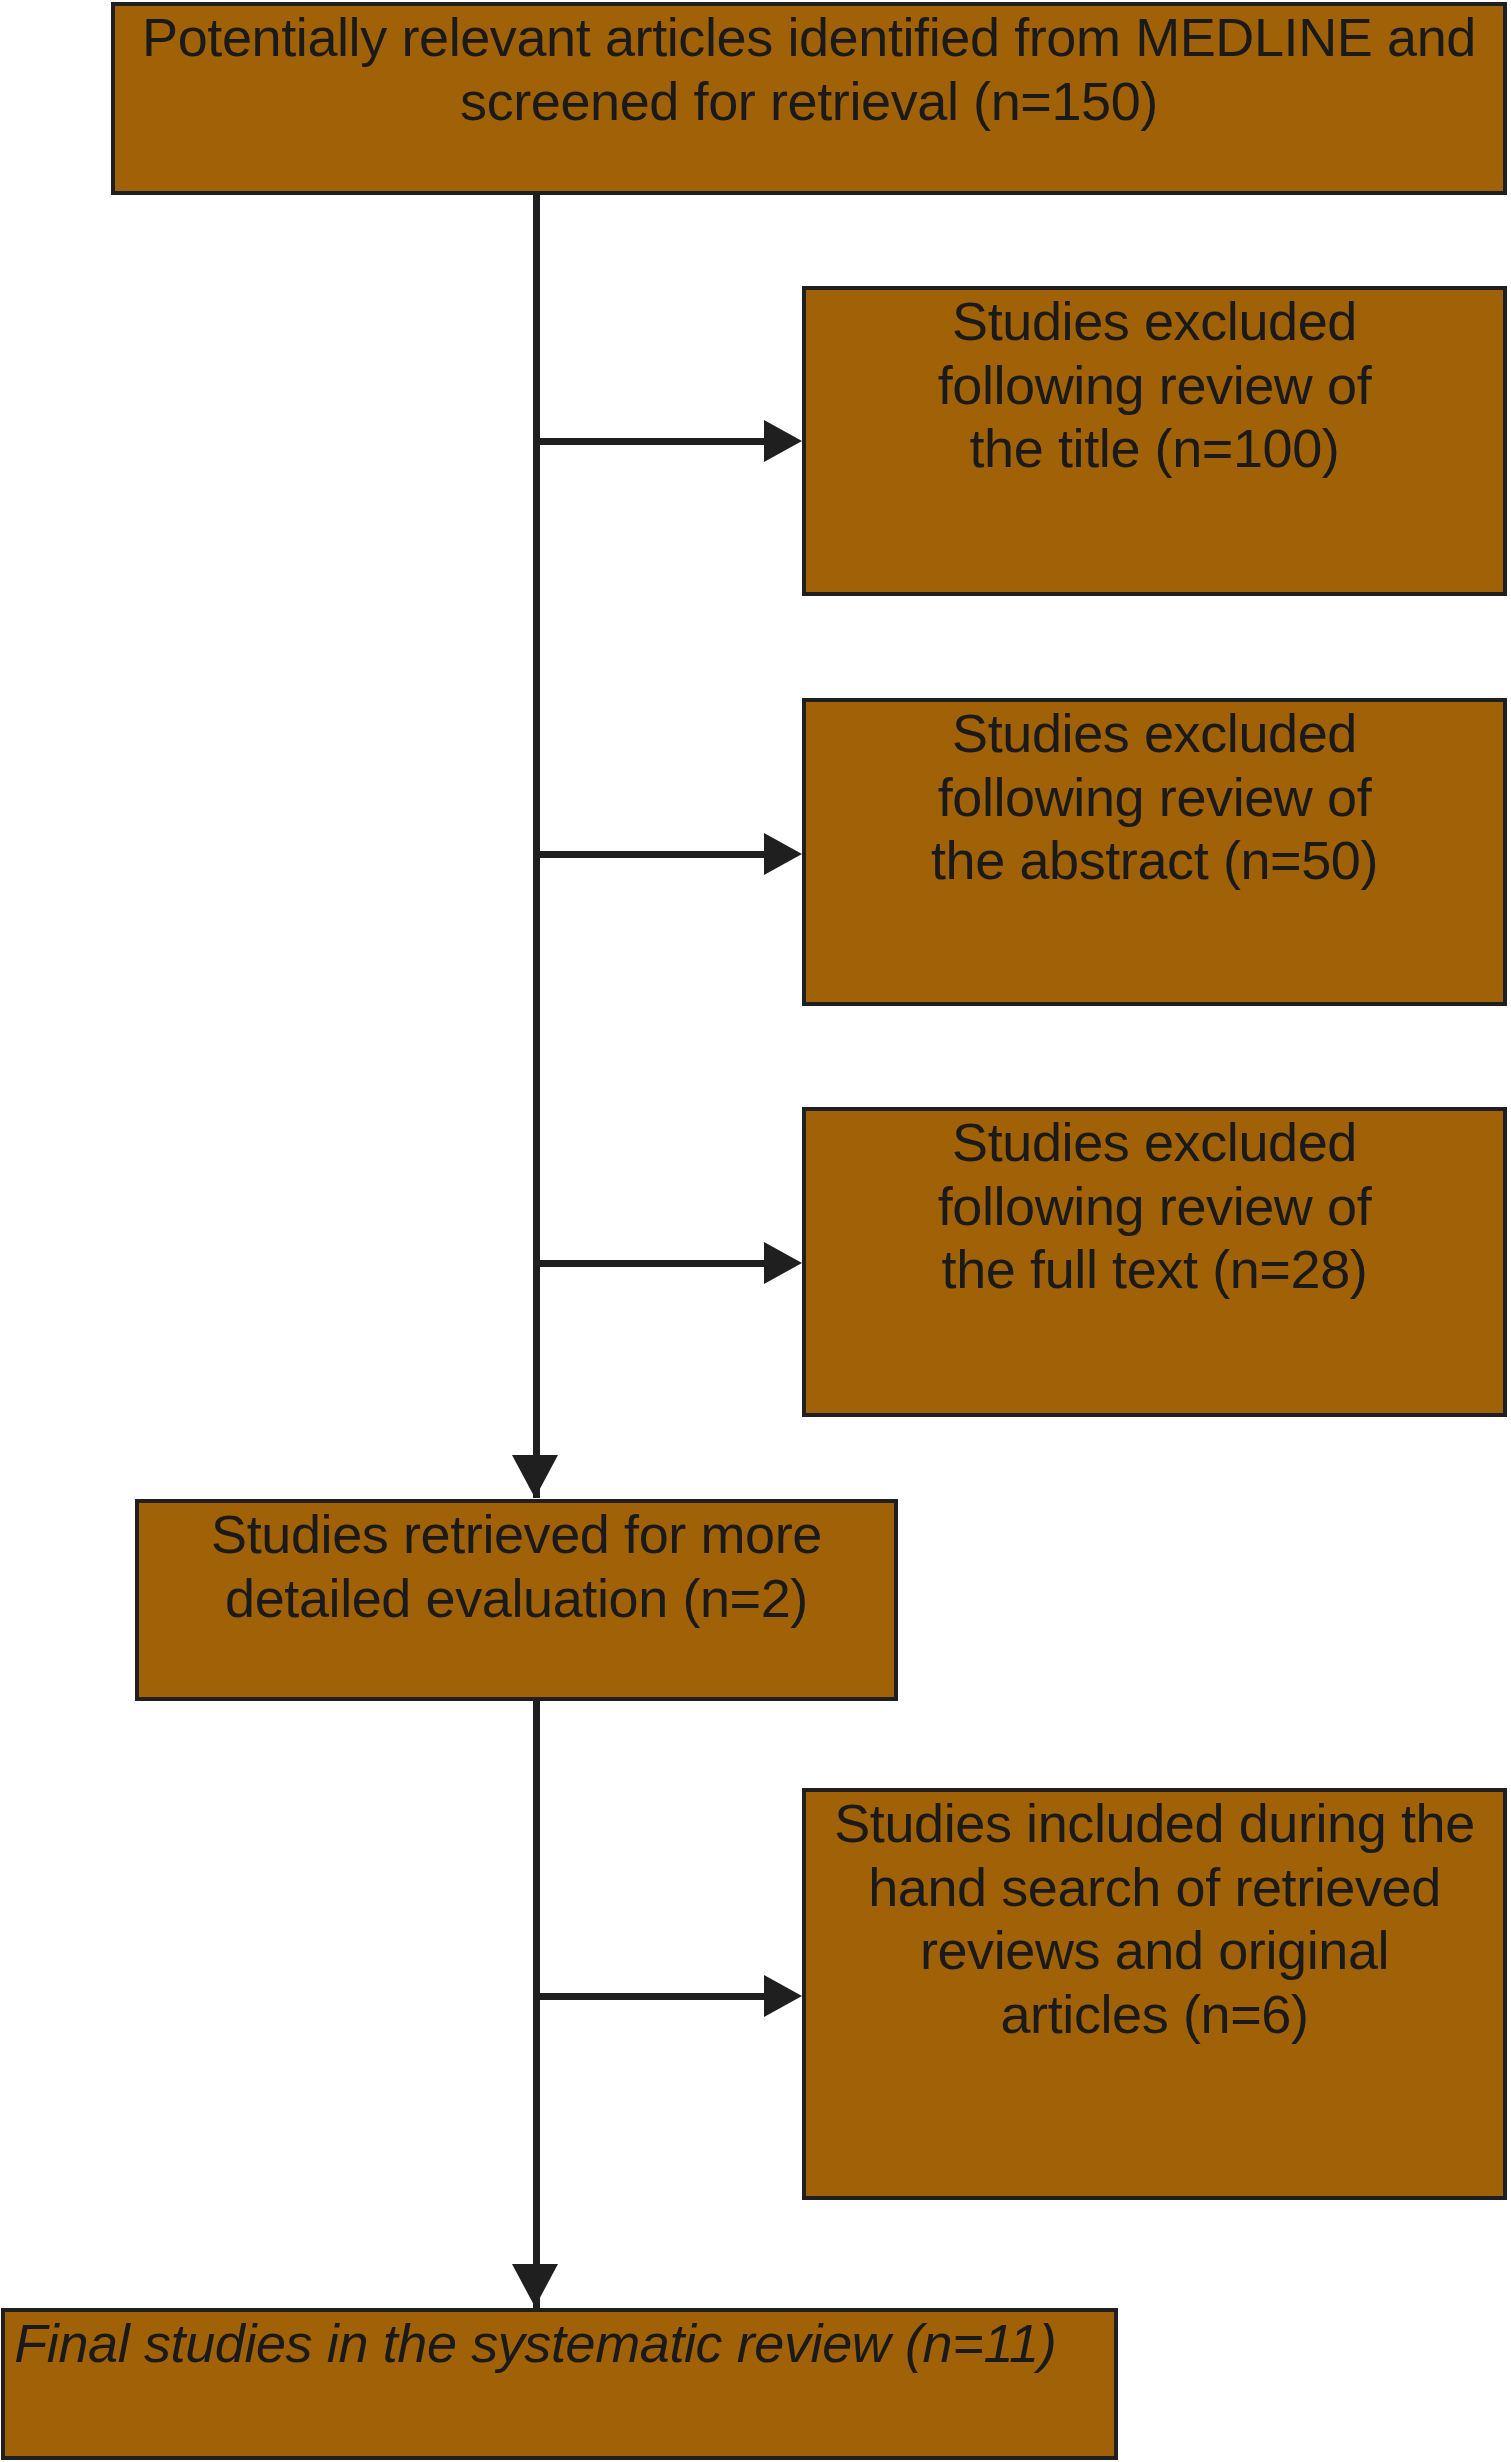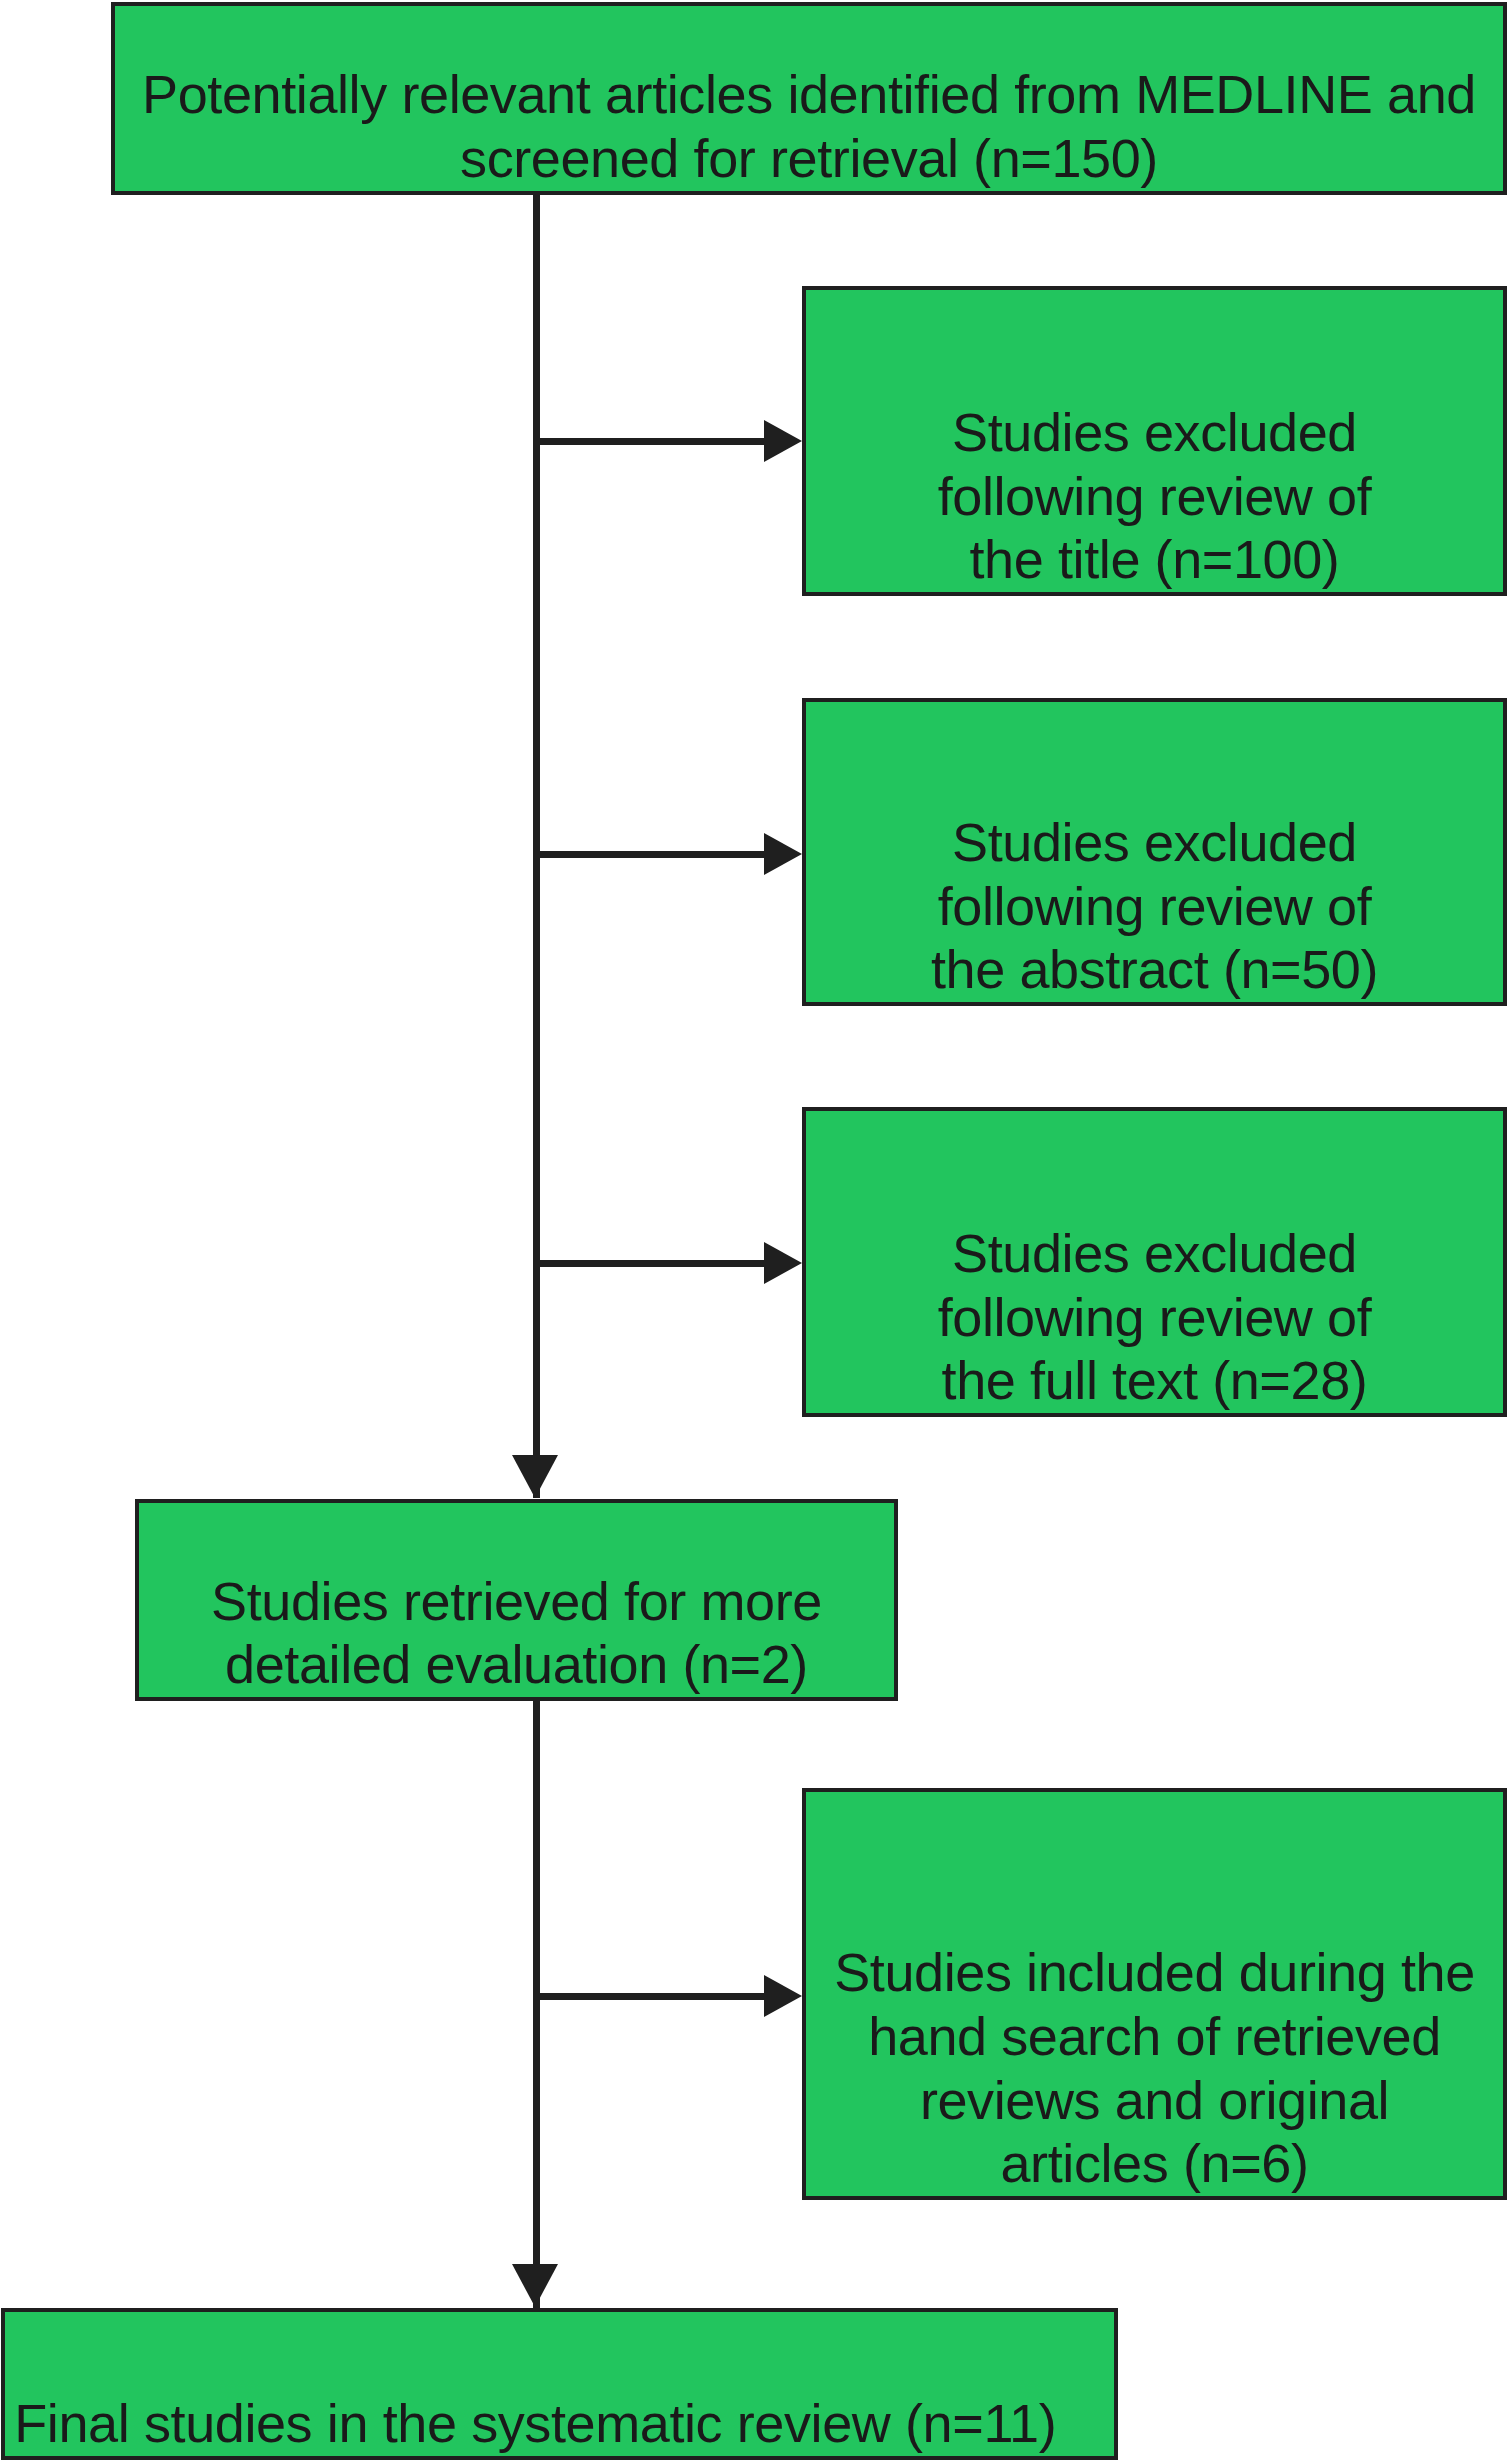--- a/index.html
+++ b/index.html
@@ -13,38 +13,39 @@
     height: 2462px;
     background: #ffffff;
     overflow: hidden;
     font-family: "Liberation Sans", sans-serif;
     color: #1a1a1a;
   }
   .node {
     position: absolute;
     box-sizing: border-box;
     border: 4.7px solid #1f1f1f;
-    background: #22c55e;
+    background: #a16207;
     display: flex;
-    align-items: flex-end;
+    align-items: flex-start;
     justify-content: center;
     text-align: center;
     padding: 0 9.4px;
   }
   .node-text {
     font-size: 54px;
     line-height: 1.18;
     letter-spacing: -0.4px;
     color: #1a1a1a;
     white-space: pre-line;
     font-weight: 400;
   }
   .node.left-align {
     justify-content: flex-start;
     text-align: left;
+    font-style: italic;
   }
   
   #node-identified { left: 111px;  top: 1.9px;    width: 1396px; height: 193px; }
   #node-excl-title { left: 802px;  top: 286px;  width: 705px;  height: 310px; }
   #node-excl-abstract { left: 802px; top: 698px; width: 705px; height: 308px; }
   #node-excl-fulltext { left: 802px; top: 1107px; width: 705px; height: 310px; }
   #node-retrieved  { left: 135px;  top: 1499px; width: 763px;  height: 202px; }
   #node-handsearch { left: 802px;  top: 1788px; width: 705px;  height: 412px; }
   #node-final      { left: 0.9px;    top: 2308px; width: 1117px; height: 152px; }
 

